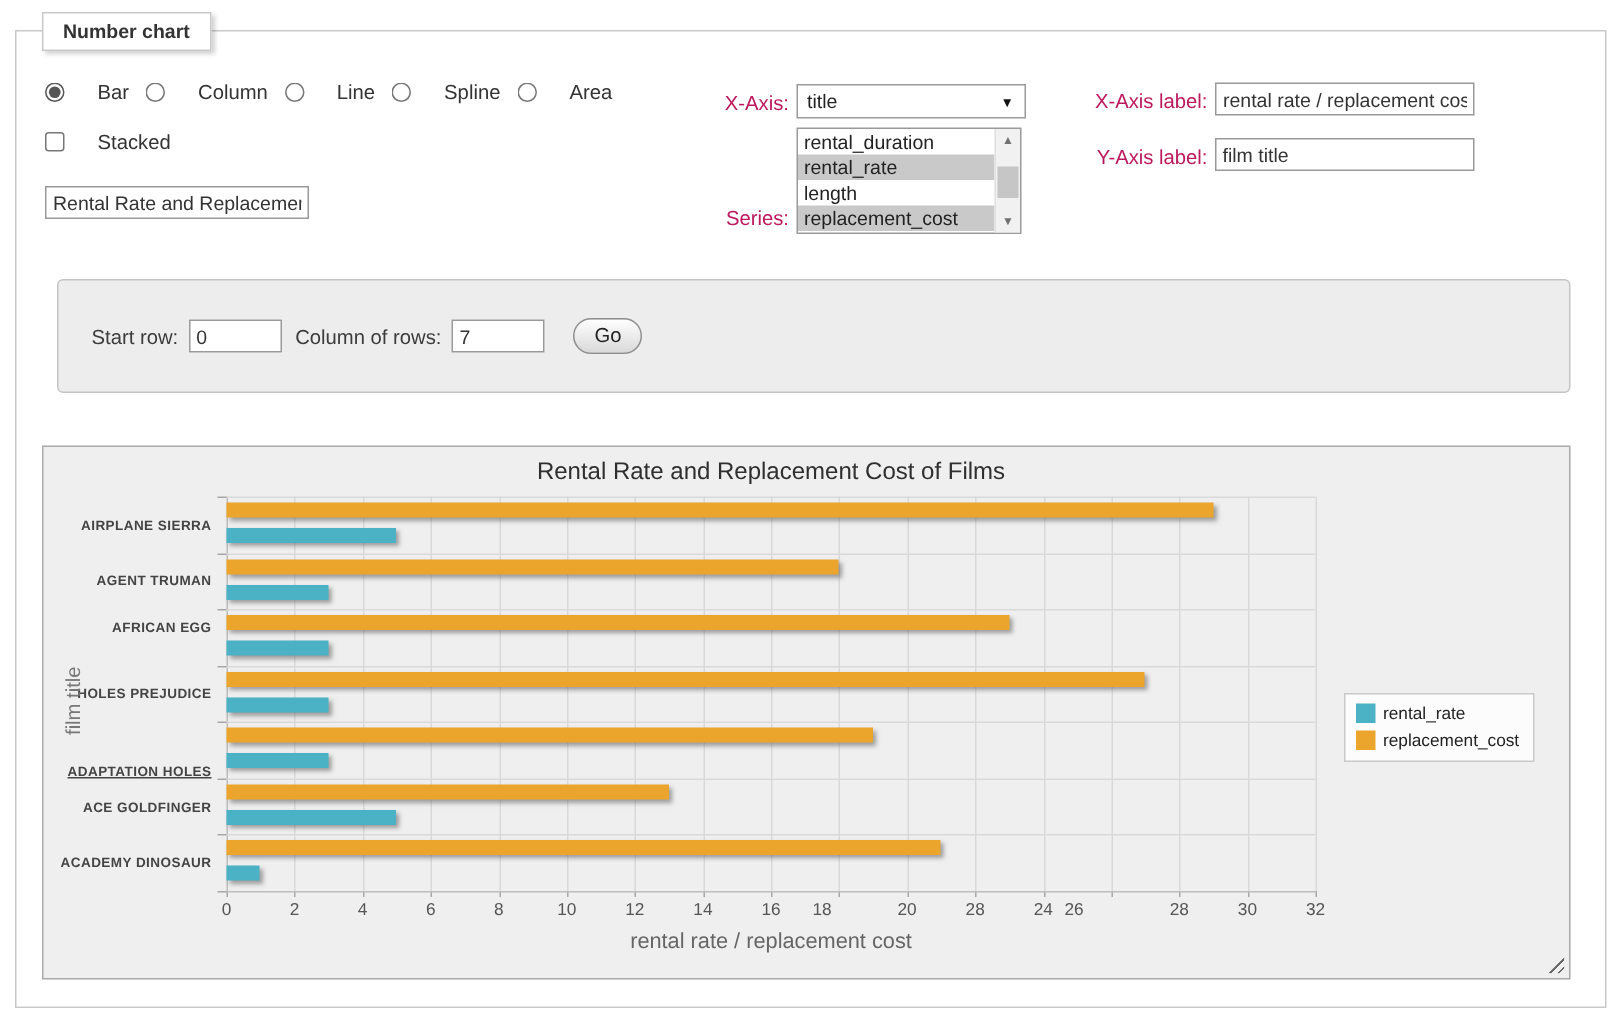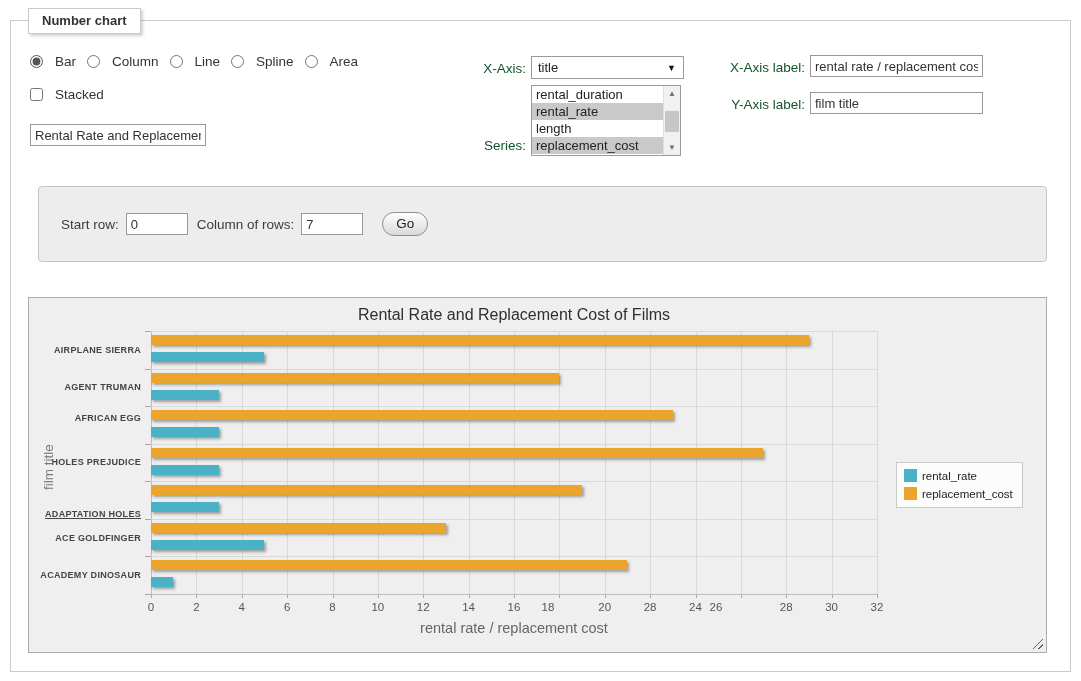--- a/index.html
+++ b/index.html
@@ -17,31 +17,31 @@
     background: #fff;
   }
   .legend-tab {
     position: absolute; top: -13px; left: 17px;
     background: #fff; border: 1px solid #c9c9c9;
     box-shadow: 2px 2px 3px rgba(0,0,0,0.18);
     padding: 4px 13px 5px 13px;
     font-size: 13px; font-weight: bold; color: #333;
     z-index: 5;
   }
-  .ctl-label { position: absolute; font-size: 13.5px; color: #14532d; }
+  .ctl-label { position: absolute; font-size: 13.5px; color: #be185d; }
   .right-align { text-align: right; }
 
   
   .chart-type-group {
     position: absolute; left: 19px; top: 33px;
     display: flex; align-items: center; gap: 11px;
     font-size: 13.5px; color: #333;
   }
   .chart-type-group label, .stacked-group label {
-    display: flex; align-items: center; gap: 12px; cursor: default;
+    display: flex; align-items: center; gap: 22px; cursor: default;
   }
   input[type="radio"], input[type="checkbox"] { accent-color: #555; width: 13px; height: 13px; }
   .stacked-group {
     position: absolute; left: 19px; top: 66px;
     font-size: 13.5px; color: #333;
   }
   .text-input {
     border: 1px solid #999; background: #fff;
     font-size: 13px; color: #333; padding: 3px 4px; height: 22px;
     font-family: "Liberation Sans", sans-serif;

